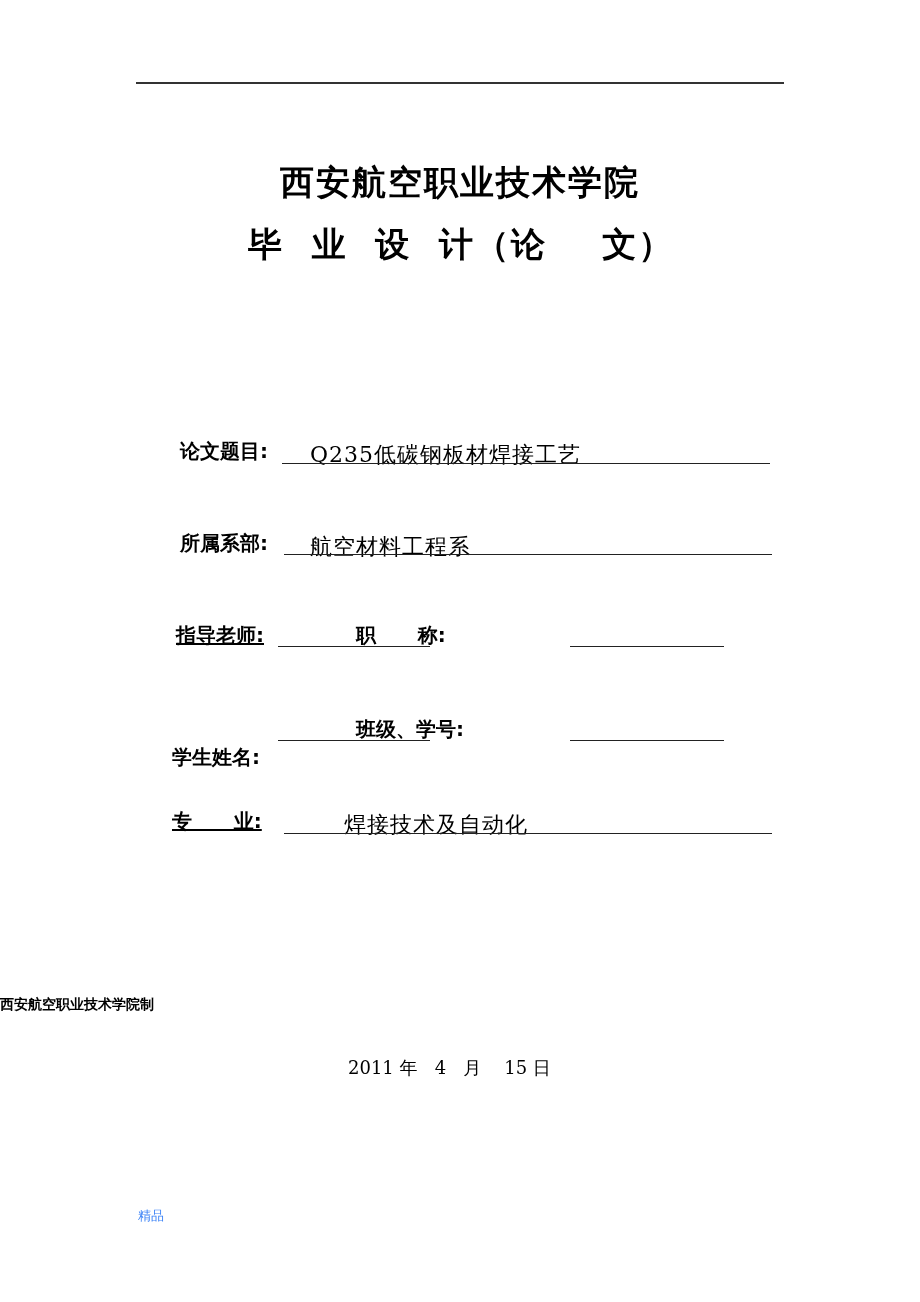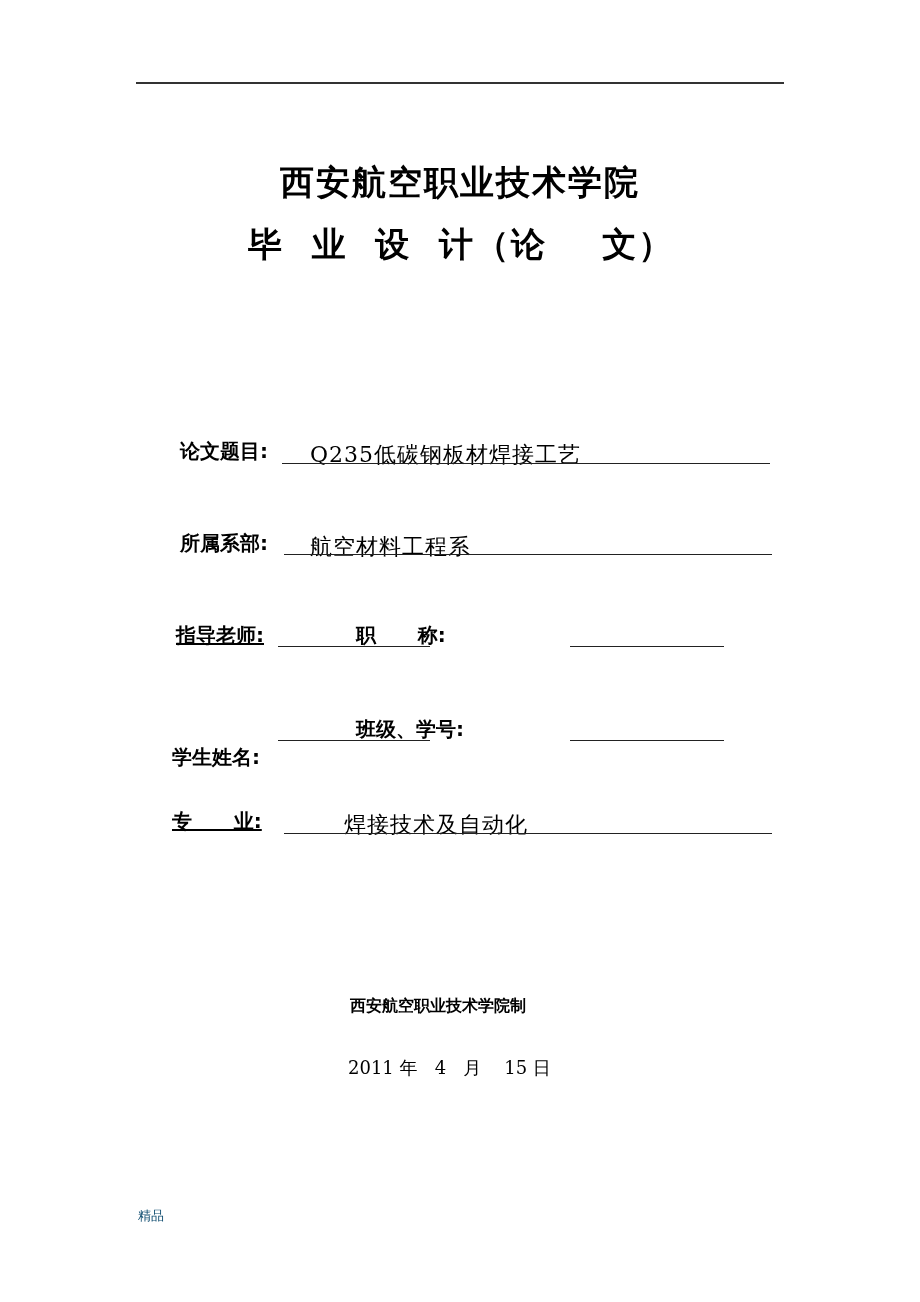--- a/index.html
+++ b/index.html
@@ -5,23 +5,23 @@
   html, body { margin: 0; padding: 0; background: #ffffff; }
   body { width: 920px; height: 1302px; position: relative; overflow: hidden;
          font-family: "DejaVu Serif", "Liberation Serif", serif; color: #000; }
   .abs { position: absolute; }
   .header-rule { left: 136px; top: 82px; width: 648px; height: 0; border-top: 2px solid #333; }
   .title1 { left: 0; width: 920px; top: 160px; text-align: center; font-size: 34px; letter-spacing: 2px; font-family: "DejaVu Sans", sans-serif; font-weight: bold; }
   .title2 { left: 248px; top: 222px; font-size: 34px; font-family: "DejaVu Sans", sans-serif; font-weight: bold; white-space: pre; letter-spacing: 2px; text-align: center; }
   .label { font-size: 20px; font-family: "DejaVu Sans", sans-serif; font-weight: bold; white-space: pre; }
   .value { font-size: 22px; font-family: "DejaVu Serif", serif; white-space: pre; letter-spacing: 1px; }
   .uline { height: 0; border-top: 1.5px solid #222; }
-  .footer-inst { left: 0; width: 876px; top: 996px; text-align: center; font-size: 16px; font-weight: bold; font-family: "DejaVu Sans", sans-serif; }
+  .footer-inst { left: 0; width: 876px; top: 996px; text-align: left; font-size: 14px; font-weight: bold; font-family: "DejaVu Sans", sans-serif; }
   .date { left: 348px; top: 1056px; font-size: 18px; white-space: pre; }
-  .mark { left: 138px; top: 1207px; font-size: 13px; color: #0c4a6e; font-family: "DejaVu Sans", sans-serif; }
+  .mark { left: 138px; top: 1207px; font-size: 13px; color: #3b82f6; font-family: "DejaVu Sans", sans-serif; }
 </style>
 </head>
 <body>
 
 <div class="abs header-rule"></div>
 
 <div class="abs title1">西安航空职业技术学院</div>
 <div class="abs title2">毕  业  设  计（论    文）</div>
 
 <div class="abs label" style="left:180px; top:438px;">论文题目:</div>

